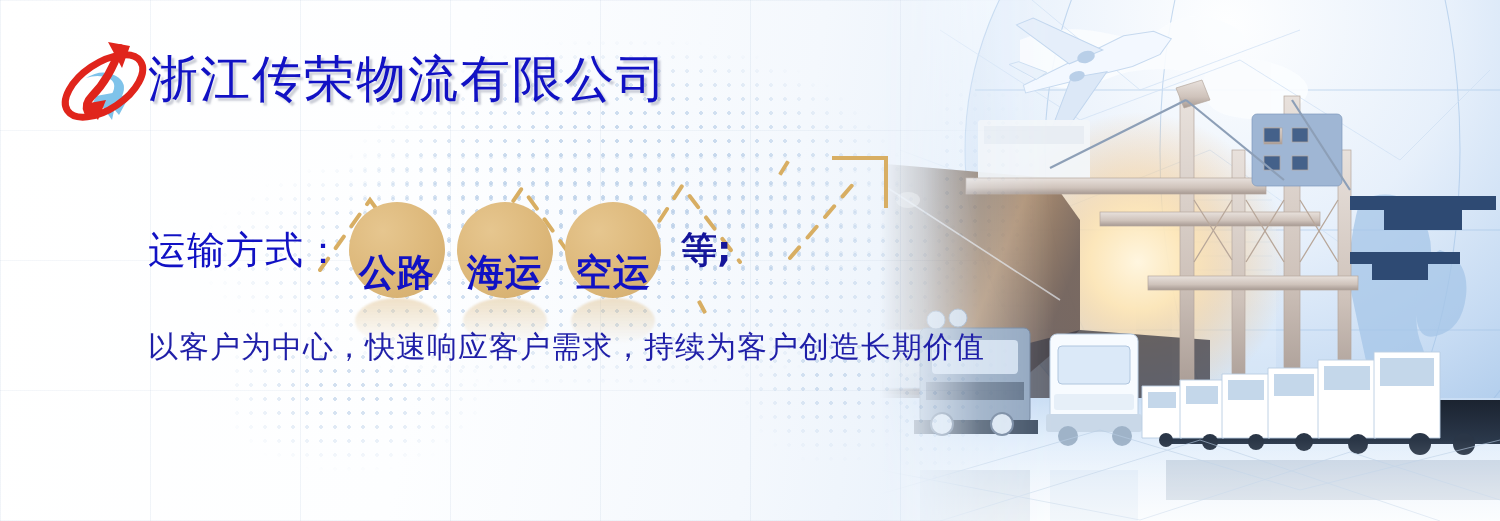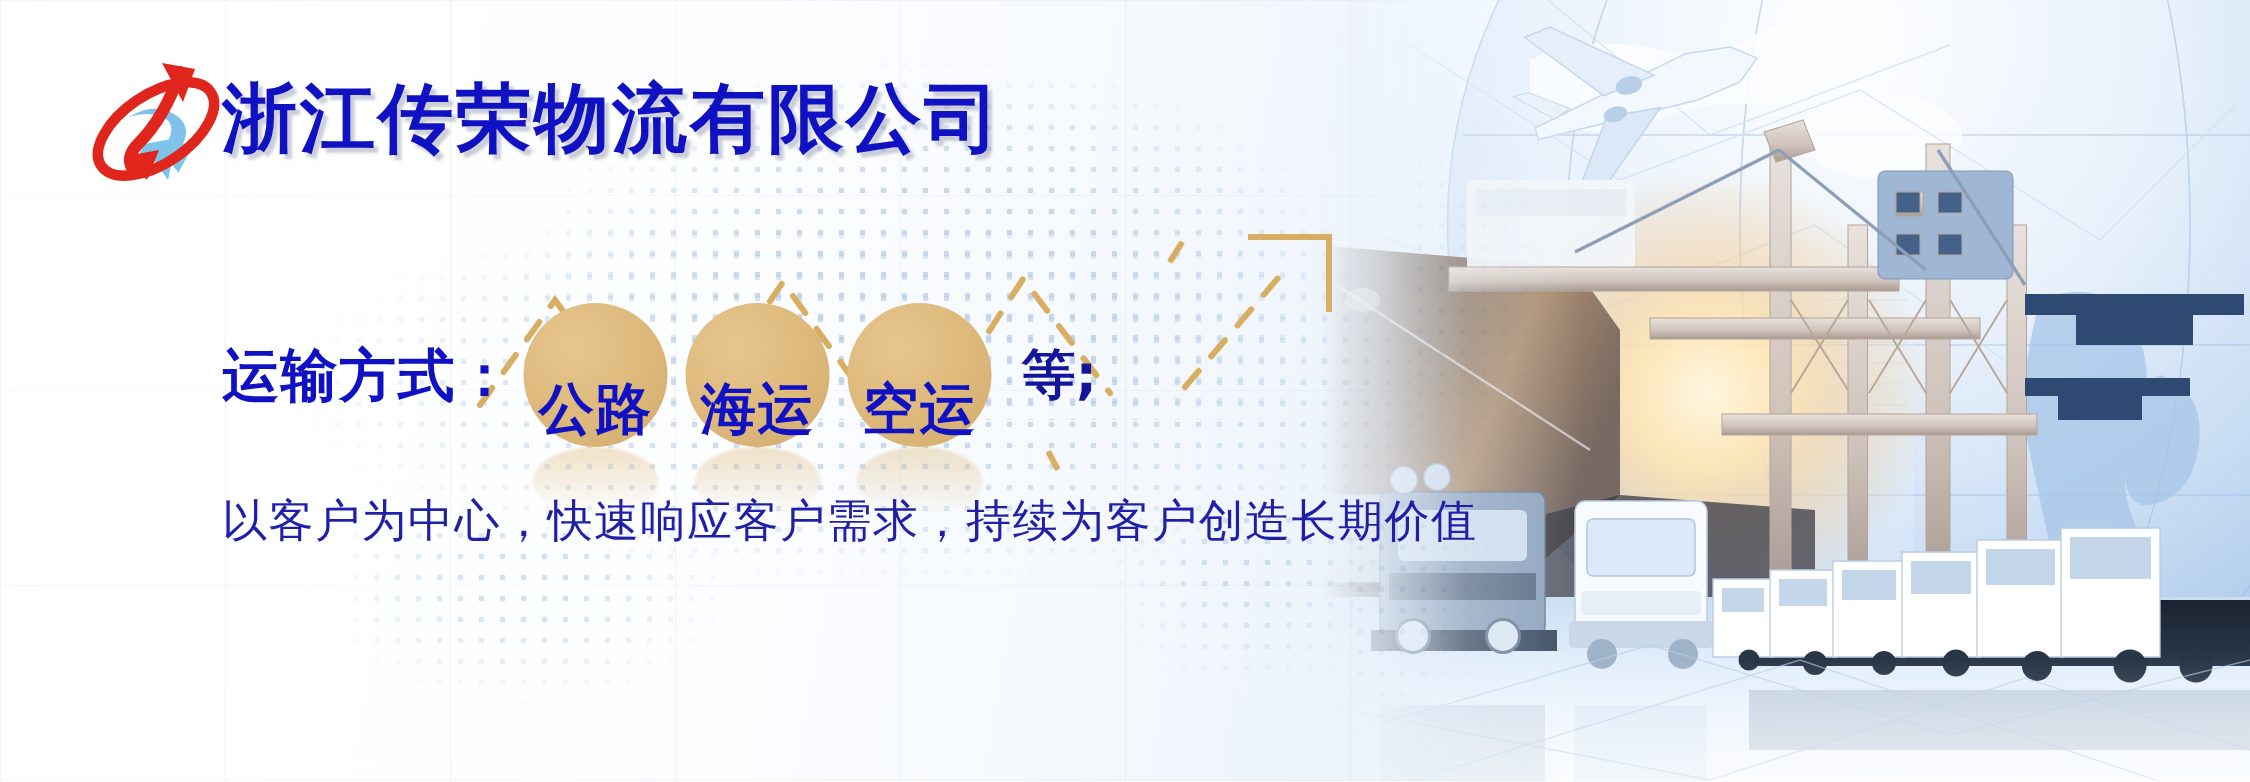--- a/index.html
+++ b/index.html
@@ -67,33 +67,33 @@
   .route svg{display:block;overflow:visible;}
 
   
   .logo{position:absolute;left:52px;top:34px;width:104px;height:104px;}
   .logo svg{display:block;}
 
   
   .company-name{
     position:absolute;left:148px;top:46px;
     font-family:"DejaVu Sans","Liberation Sans",sans-serif;
-    font-size:50px;font-weight:bold;letter-spacing:2px;
+    font-size:50px;font-weight:normal;letter-spacing:2px;
     color:#1111c4;white-space:nowrap;
     text-shadow:3px 3px 2px rgba(120,125,150,.38);
   }
 
   
   .transport-row{
     position:absolute;left:148px;top:202px;
     height:96px;display:flex;align-items:center;white-space:nowrap;
   }
   .transport-label{
     font-family:"DejaVu Sans","Liberation Sans",sans-serif;
-    font-size:38px;font-weight:bold;color:#1111c4;letter-spacing:1px;
+    font-size:38px;font-weight:normal;color:#1111c4;letter-spacing:1px;
     margin-right:6px;
   }
   .mode-circle{
     position:relative;
     width:96px;height:96px;border-radius:50%;
     background:radial-gradient(circle at 35% 30%,#e6c68f 0%,#ddb87a 55%,#d2ab6c 100%);
     display:flex;align-items:flex-end;justify-content:center;
     margin-right:12px;
   }
   .mode-circle::after{

